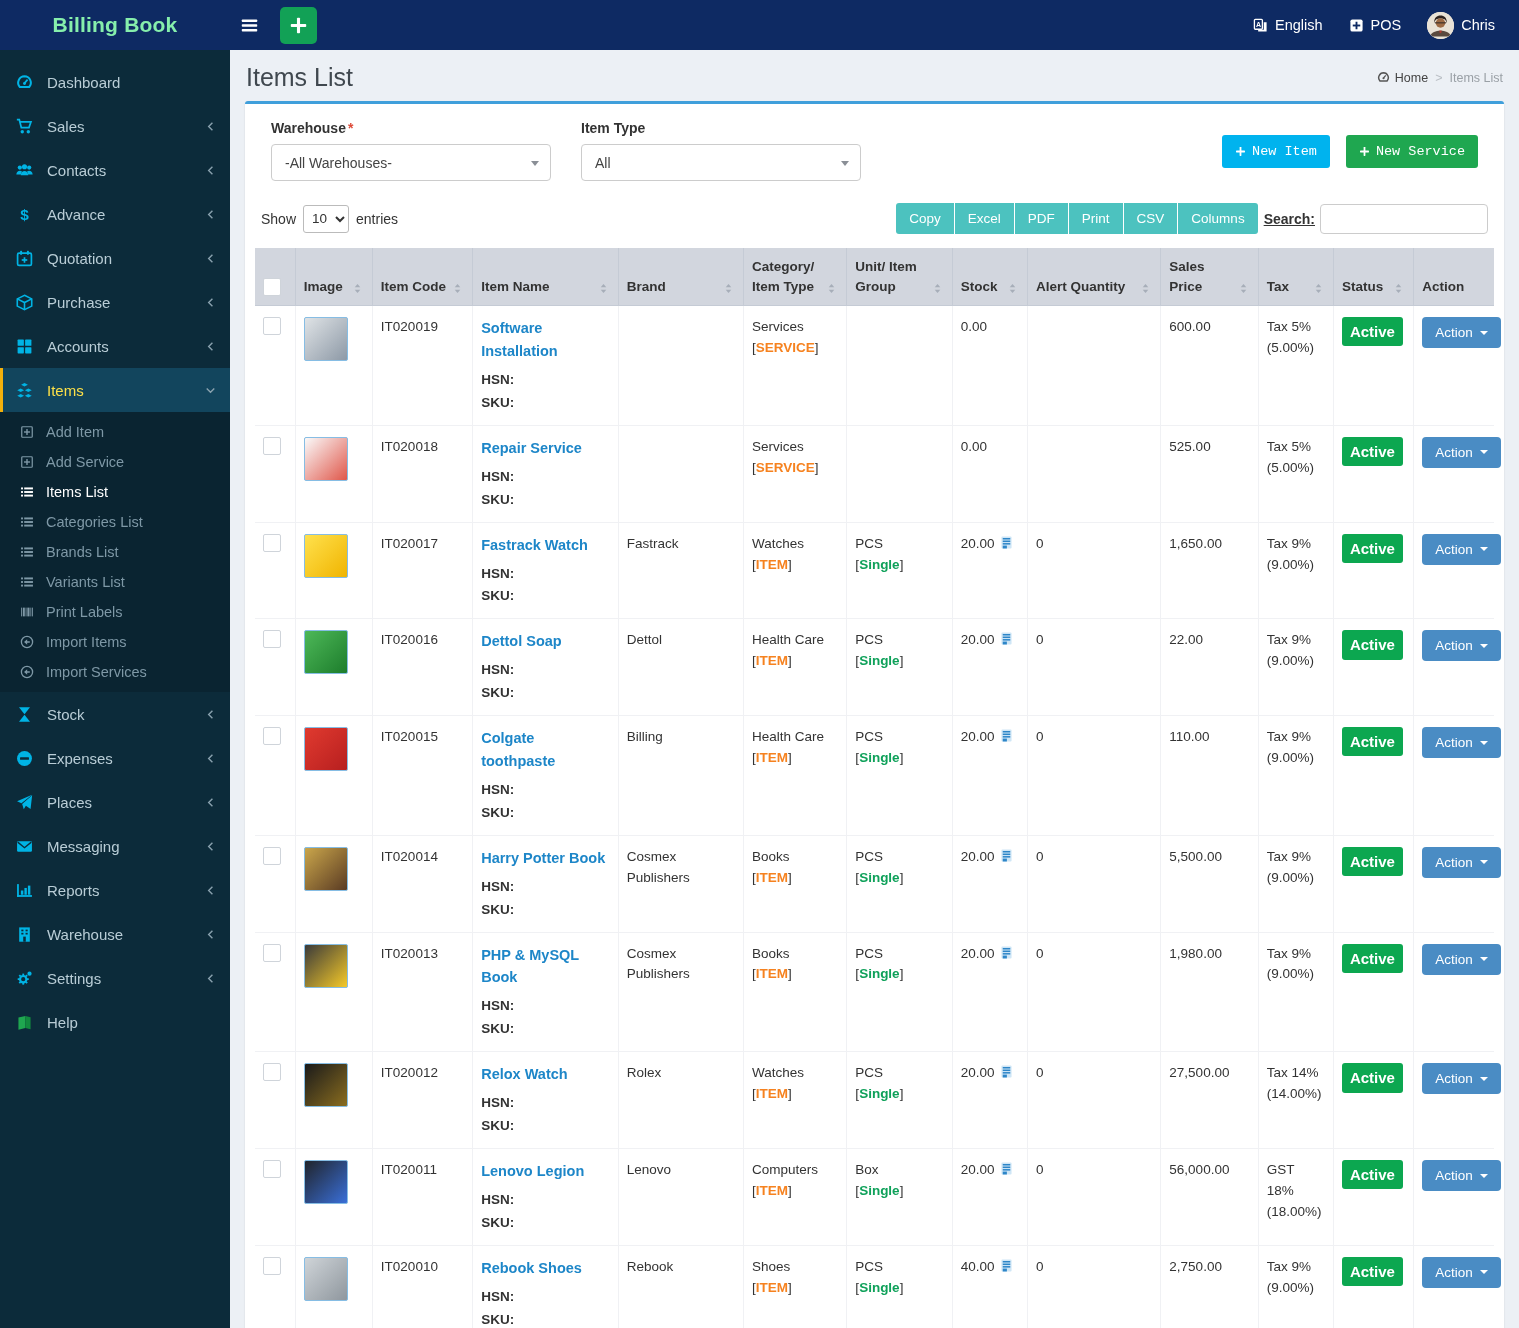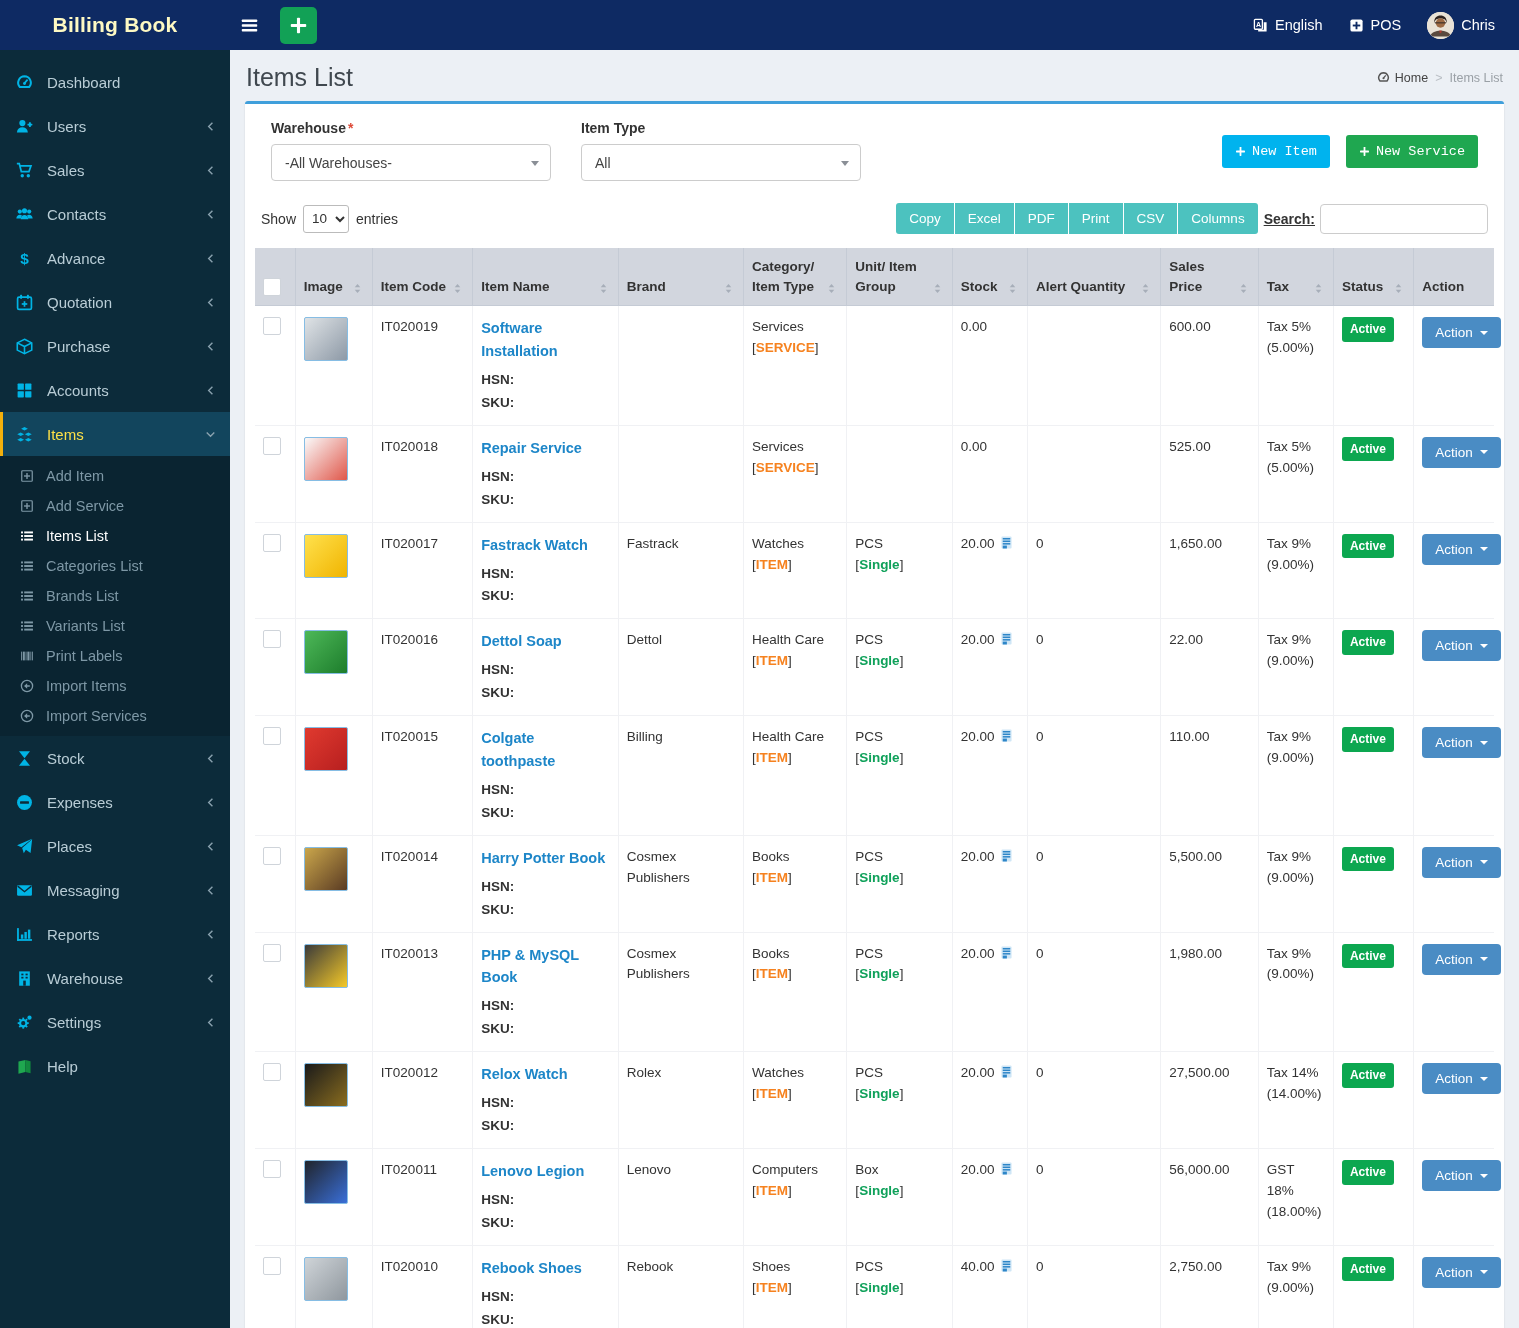--- a/index.html
+++ b/index.html
@@ -13,21 +13,21 @@
     --pagination-active:#337ab7; --table-header-bg:#d2d6de;
   }
   *{box-sizing:border-box;}
   html,body{margin:0;padding:0;}
   body{font-family:"Liberation Sans",sans-serif;color:#333;background:var(--page-bg);}
   .app{width:1519px;min-height:1328px;display:flex;flex-direction:column;}
   svg{display:block;width:100%;height:100%;fill:currentColor;}
 
   
   .topbar{height:50px;background:var(--navbar-bg);display:flex;align-items:center;flex-shrink:0;}
-  .brand{width:230px;flex-shrink:0;text-align:center;color:#fef9c3;font-size:21px;font-weight:bold;letter-spacing:.2px;cursor:pointer;}
+  .brand{width:230px;flex-shrink:0;text-align:center;color:#86efac;font-size:21px;font-weight:bold;letter-spacing:.2px;cursor:pointer;}
   .hamburger{background:none;border:none;color:#fff;width:40px;height:50px;padding:15px 10px;cursor:pointer;}
   .hamburger .hicon{display:block;width:19px;height:19px;}
   .add-btn{width:37px;height:37px;margin-left:10px;background:var(--topbar-add-btn);border:none;border-radius:5px;color:#fff;padding:9px;cursor:pointer;}
   .topbar-right{margin-left:auto;display:flex;align-items:center;gap:26px;padding-right:24px;justify-content:flex-end;}
   .tb-item{display:flex;align-items:center;gap:7px;color:#fff;font-size:14.5px;cursor:pointer;text-decoration:none;}
   .tb-icon{width:15px;height:15px;color:#fff;}
   .avatar{width:27px;height:27px;border-radius:50%;overflow:hidden;background:#efe9df;flex-shrink:0;}
 
   
   .wrapper{display:flex;flex:1;align-items:stretch;}
@@ -91,21 +91,21 @@
   tbody tr:last-child td{border-bottom:1px solid #f0f1f4;}
   .checkbox{width:18px;height:18px;border:1px solid #cfd4da;border-radius:2px;display:inline-block;background:#fff;cursor:pointer;}
   .thumb{width:44px;height:44px;border:1px solid #86bde4;border-radius:2px;}
   .item-link{color:var(--link-blue);font-weight:bold;font-size:14.5px;text-decoration:none;cursor:pointer;}
   .meta-line{font-weight:bold;margin-top:7px;}
   .meta-line + .meta-line{margin-top:2px;}
   .tag-orange{color:var(--tag-item-orange);font-weight:bold;}
   .tag-green{color:var(--tag-single-green);font-weight:bold;}
   .stock-cell{display:flex;align-items:flex-start;gap:5px;}
   .stock-ico{width:15px;height:15px;margin-top:1px;cursor:pointer;flex-shrink:0;}
-  .badge{background:var(--badge-active);color:#fff;font-size:12px;font-weight:bold;padding:3px 8px;border-radius:3px;display:inline-block;}
+  .badge{background:var(--badge-active);color:#fff;font-size:15px;font-weight:bold;padding:3px 8px;border-radius:3px;display:inline-block;}
   .btn-action{background:var(--btn-action);color:#fff;border:none;border-radius:4px;padding:8px 13px;font-size:13.5px;cursor:pointer;font-family:inherit;display:inline-flex;align-items:center;gap:7px;}
   .caret{width:0;height:0;border-left:4px solid transparent;border-right:4px solid transparent;border-top:4px solid #fff;display:inline-block;}
 </style>
 </head>
 <body>
 
 <div class="app">
 
   <header class="topbar">
     <div class="brand">Billing Book</div>
@@ -164,36 +164,20 @@
     <nav class="sidebar" id="sidebar-nav">
         <a class="nav-item">
           <span class="nav-icon">
             <svg viewBox="0 0 16 16">
               <path d="M8 2.2a6 6 0 0 0-4.4 10h8.8A6 6 0 0 0 8 2.2z" fill="none" stroke="currentColor" stroke-width="1.9"></path>
               <path d="M8 8.6l2.9-3.3" stroke="currentColor" stroke-width="1.6" fill="none"></path>
               <circle cx="8" cy="9" r="1.4"></circle>
             </svg>
           </span>
           <span class="nav-label">Dashboard</span>
-        </a>
-        <a class="nav-item">
-          <span class="nav-icon">
-            <svg viewBox="0 0 16 16">
-              <circle cx="6" cy="4.8" r="2.9"></circle>
-              <path d="M.8 13.6c.4-3.3 2.6-4.8 5.2-4.8s4.8 1.5 5.2 4.8z"></path>
-              <rect x="10.8" y="5.3" width="4.6" height="1.8" rx=".4"></rect>
-              <rect x="12.2" y="3.9" width="1.8" height="4.6" rx=".4"></rect>
-            </svg>
-          </span>
-          <span class="nav-label">Users</span>
-          <span class="nav-chev">
-            <svg viewBox="0 0 16 16">
-              <path d="M10.8 2.5 5.3 8l5.5 5.5" fill="none" stroke="currentColor" stroke-width="2"></path>
-            </svg>
-          </span>
         </a>
         <a class="nav-item">
           <span class="nav-icon">
             <svg viewBox="0 0 16 16">
               <path d="M.8 1.6h2.3l1.9 7.4h7.2l1.9-5.4H4" fill="none" stroke="currentColor" stroke-width="1.6"></path>
               <circle cx="5.9" cy="12.9" r="1.6"></circle>
               <circle cx="11.6" cy="12.9" r="1.6"></circle>
             </svg>
           </span>
           <span class="nav-label">Sales</span>

